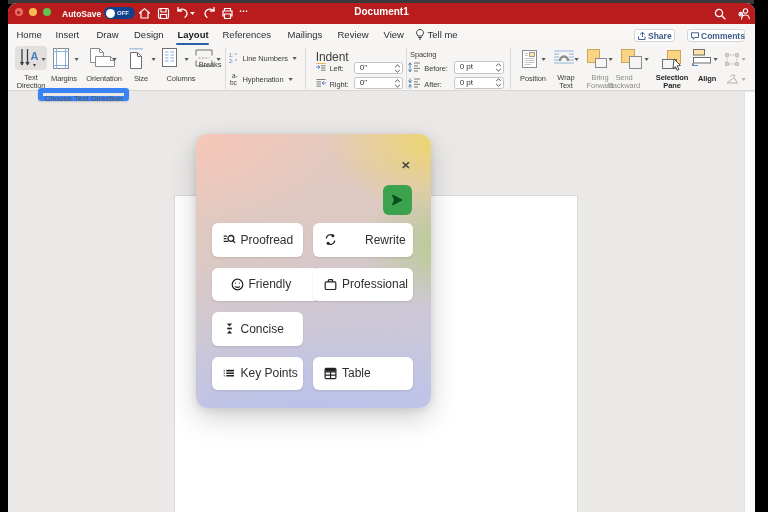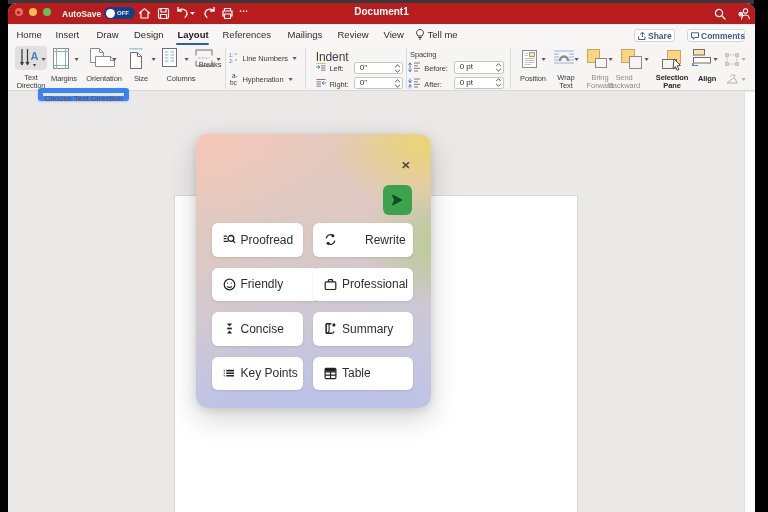--- a/index.html
+++ b/index.html
@@ -312,21 +312,21 @@
       <span>Proofread</span>
       </div>
     <div class="pbtn" style="left:117px;top:89px;width:100px;height:33.5px;gap:23px;">
       <svg width="13" height="13" viewBox="0 0 13 13" fill="none" stroke="#222" stroke-width="1.3">
           <path d="M2.2 5.3 A4.4 4.4 0 0 1 8.8 2.2 M10.8 7.7 A4.4 4.4 0 0 1 4.2 10.8"></path>
           <circle cx="8.9" cy="2.7" r="1.5" fill="#222" stroke="none"></circle>
           <circle cx="4.1" cy="10.3" r="1.5" fill="#222" stroke="none"></circle>
         </svg>
       <span>Rewrite</span>
       </div>
-    <div class="pbtn" style="left:15.5px;top:133.5px;width:108px;height:33.5px;">
+    <div class="pbtn" style="left:15.5px;top:133.5px;width:108px;height:33.5px;padding-left:8px;">
       <svg width="13" height="13" viewBox="0 0 13 13" fill="none" stroke="#222" stroke-width="1.2">
           <circle cx="6.5" cy="6.5" r="5.3"></circle>
           <circle cx="4.6" cy="5.1" r="0.55" fill="#222" stroke="none"></circle>
           <circle cx="8.4" cy="5.1" r="0.55" fill="#222" stroke="none"></circle>
           <path d="M4.2 8.3 A3 3 0 0 0 8.8 8.3"></path>
         </svg>
       <span>Friendly</span>
       </div>
     <div class="pbtn" style="left:117px;top:133.5px;width:100px;height:33.5px;">
       <svg width="13" height="13" viewBox="0 0 13 13" fill="none" stroke="#222" stroke-width="1.2">
@@ -335,28 +335,20 @@
         </svg>
       <span>Professional</span>
       </div>
     <div class="pbtn" style="left:15.5px;top:178px;width:91.5px;height:33.5px;">
       <svg width="13" height="13" viewBox="0 0 13 13" fill="none">
           <path d="M3.9 1.4 H9.1 L6.5 4.4 Z M3.9 11.6 H9.1 L6.5 8.6 Z" fill="#222"></path>
           <path d="M4.2 6.5 H8.8" stroke="#222" stroke-width="1.7"></path>
         </svg>
       <span>Concise</span>
       </div>
-    <div class="pbtn" style="left:117px;top:178px;width:100px;height:33.5px;">
-      <svg width="13" height="13" viewBox="0 0 13 13" fill="none" stroke="#222">
-          <path d="M2.1 1.8 H7.3 M2.1 1.8 V11.2 M2.1 11.2 H8.4" stroke-width="1.5"></path>
-          <path d="M5.1 1.8 V8.1 C5.1 10.1 4 11.2 2.1 11.2 M8.4 11.2 C9.5 11.2 10 10.4 10 9.2" stroke-width="1.1"></path>
-          <circle cx="9.9" cy="2.9" r="1.55" fill="#222" stroke="none"></circle>
-        </svg>
-      <span>Summary</span>
-      </div>
     <div class="pbtn" style="left:15.5px;top:222.5px;width:91.5px;height:33.5px;">
       <svg width="13" height="13" viewBox="0 0 13 13" fill="none" stroke="#222">
           <path d="M3.3 3.6 H11 M3.3 6.2 H11 M3.3 8.8 H11" stroke-width="1.6"></path>
           <path d="M0.8 3.6 H1.6 M0.8 6.2 H1.6 M0.8 8.8 H1.6" stroke-width="1.6"></path>
         </svg>
       <span>Key Points</span>
       </div>
     <div class="pbtn" style="left:117px;top:222.5px;width:100px;height:33.5px;">
       <svg width="13" height="13" viewBox="0 0 13 13" fill="none" stroke="#222" stroke-width="1.2">
           <rect x="1.1" y="1.4" width="10.8" height="10.2" rx="1"></rect>

